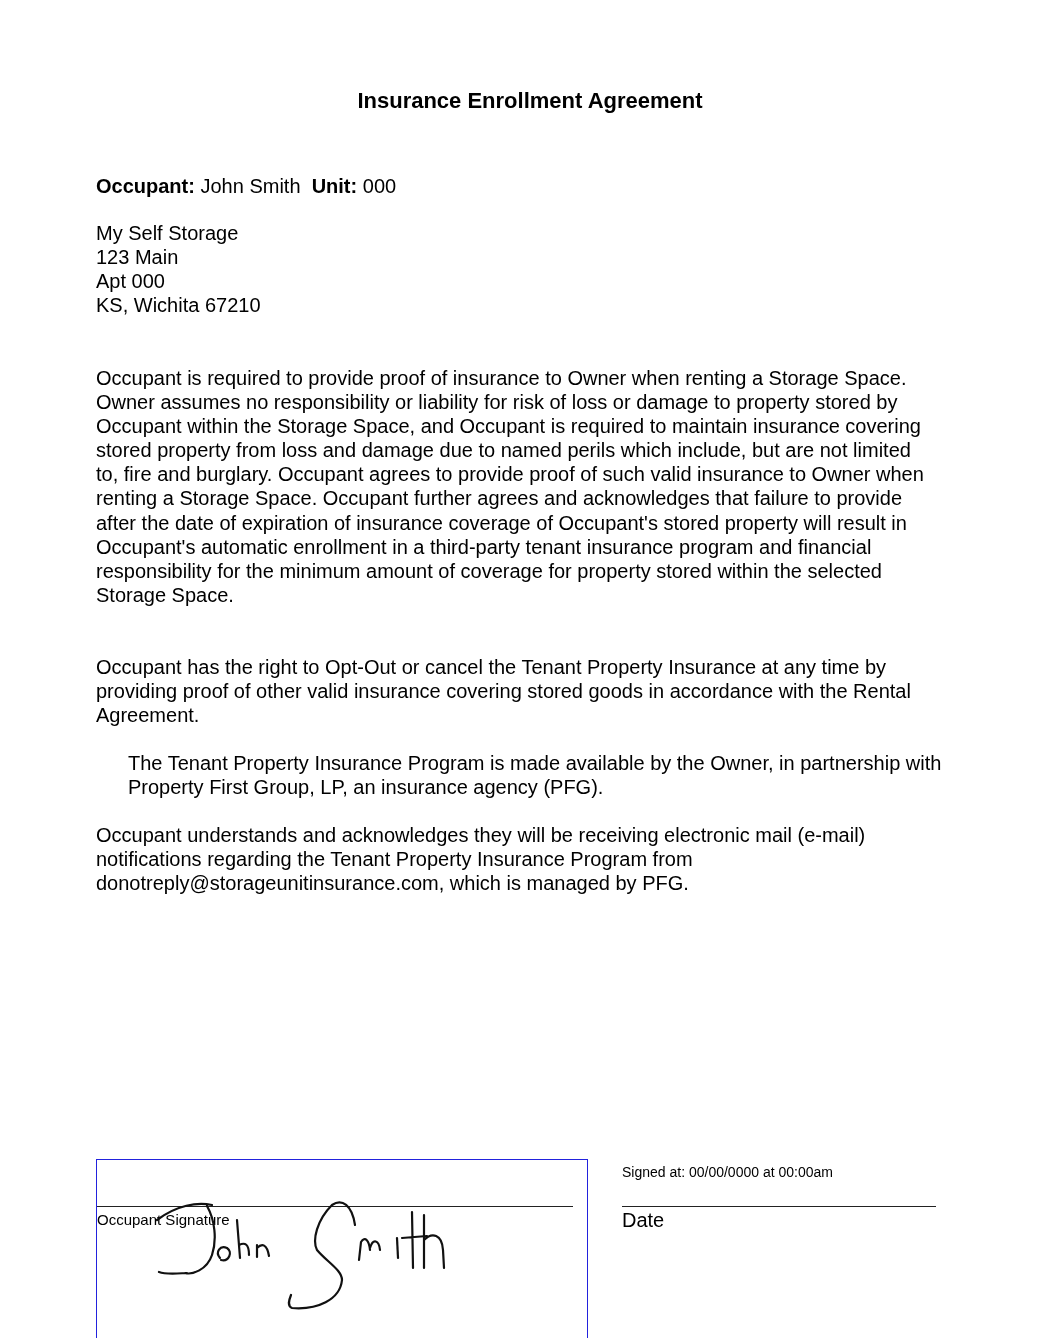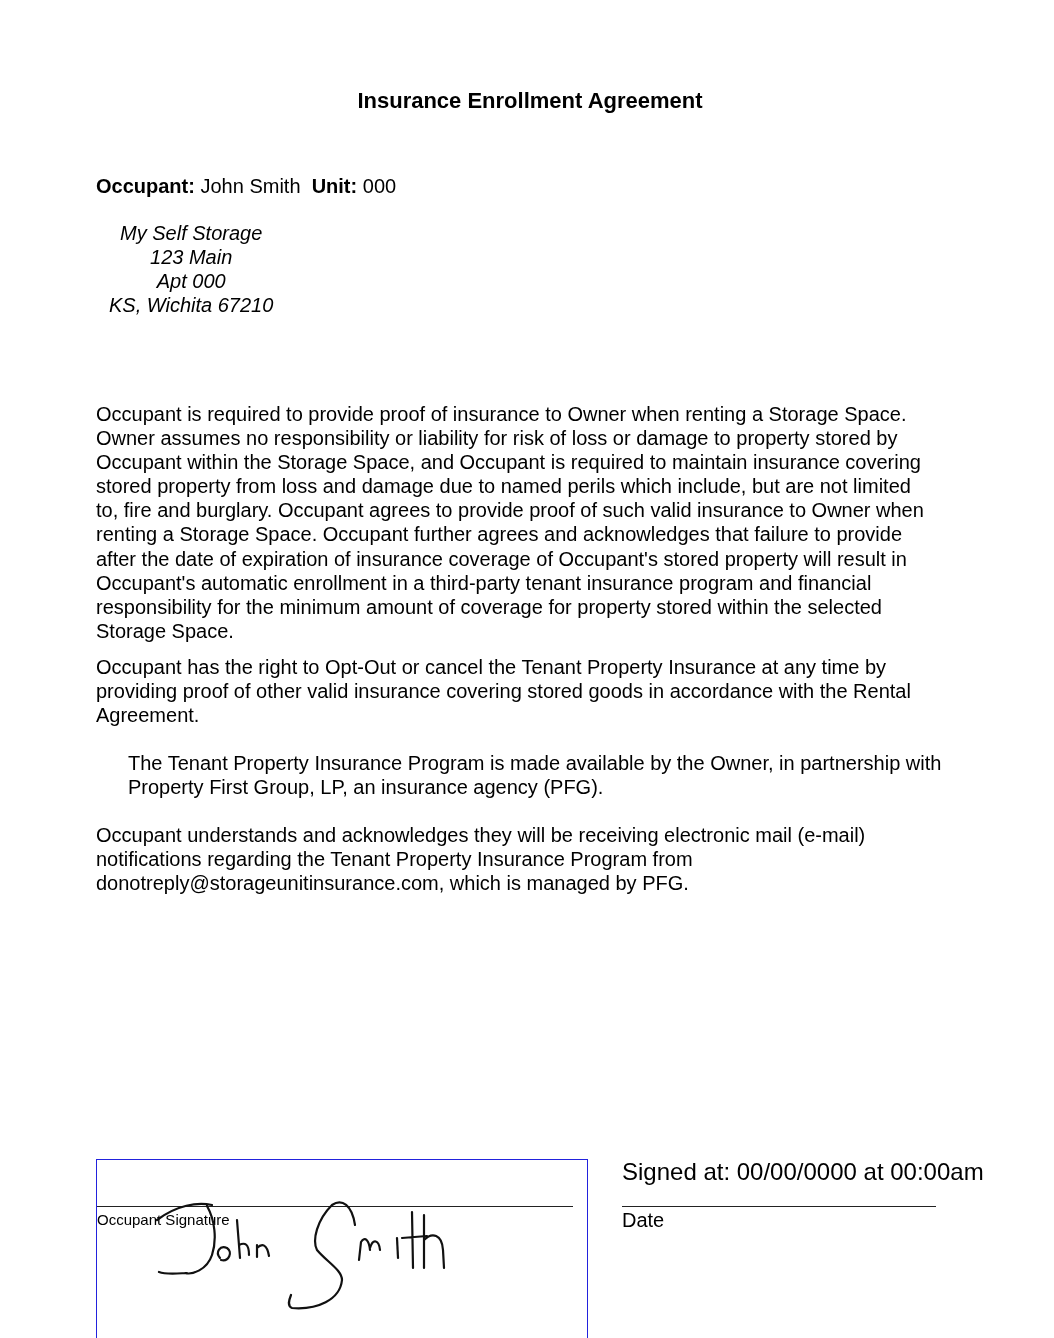--- a/index.html
+++ b/index.html
@@ -10,51 +10,49 @@
     .title {
       position: absolute; top: 86px; left: 0; width: 1060px; text-align: center;
       font-size: 22px; font-weight: bold; line-height: 30px;
     }
     .occupant-line {
       position: absolute; top: 173px; left: 96px; font-size: 20px; line-height: 26px;
       white-space: nowrap;
     }
     .occupant-line b { font-weight: bold; }
     .address {
-      position: absolute; top: 221px; left: 109px; font-size: 20px; line-height: 24px;
-      font-style: italic;
-      text-align: center;
+      position: absolute; top: 221px; left: 96px; font-size: 20px; line-height: 24px;
     }
     .address div { white-space: nowrap; }
     .para {
       position: absolute; left: 96px; font-size: 20px; line-height: 24.1px;
     }
     .para div { white-space: nowrap; }
-    #p1 { top: 366px; margin-top: 36px; }
+    #p1 { top: 366px; }
     #p2 { top: 655px; }
     #p3 { top: 751px; margin-left: 32px; }
     #p4 { top: 823px; }
 
     .sig-box {
       position: absolute; left: 96px; top: 1159px; width: 492px; height: 190px;
       border: 1.5px solid #2222dd; box-sizing: border-box; background: #fff;
     }
     .sig-line {
       position: absolute; left: 0; top: 46px; width: 476px; height: 0;
       border-top: 1.5px solid #222;
     }
     .sig-label {
       position: absolute; left: 0; top: 49px; font-size: 15px; line-height: 22px;
       white-space: nowrap;
     }
     .sig-drawing {
       position: absolute; left: 0; top: 0; width: 492px; height: 190px;
     }
     .signed-at {
-      position: absolute; left: 622px; top: 1159px; font-size: 24px; line-height: 26px;
+      position: absolute; left: 622px; top: 1159px; font-size: 14px; line-height: 26px;
       white-space: nowrap;
     }
     .date-line {
       position: absolute; left: 622px; top: 1206px; width: 314px; height: 0;
       border-top: 1.5px solid #222;
     }
     .date-label {
       position: absolute; left: 622px; top: 1208px; font-size: 20px; line-height: 24px;
     }
   </style>

